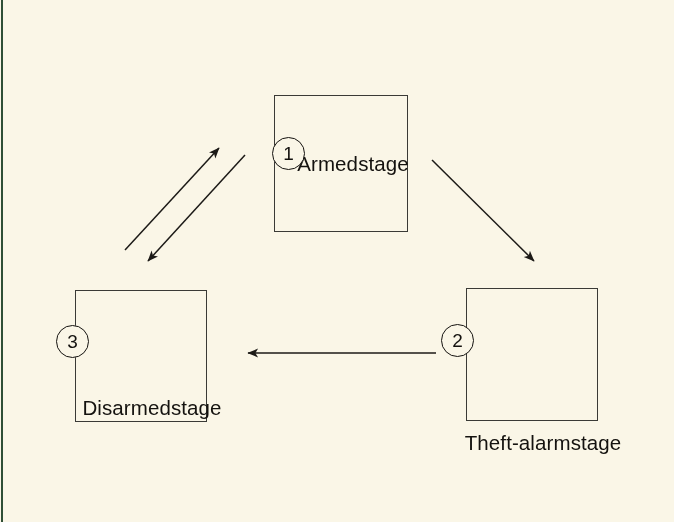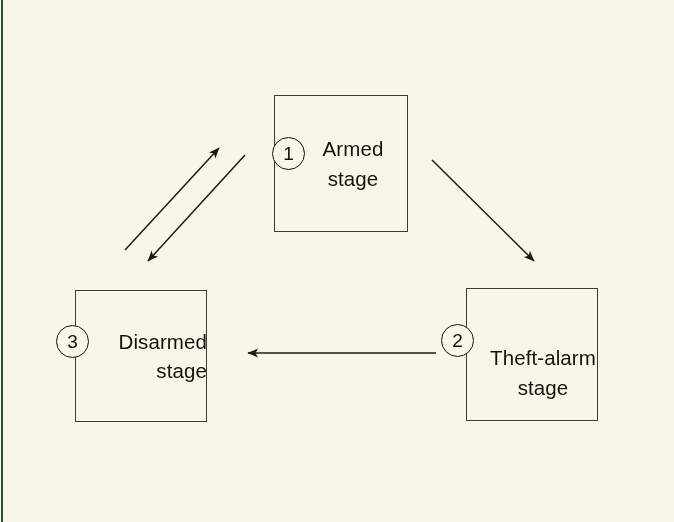--- a/index.html
+++ b/index.html
@@ -34,21 +34,21 @@
   .node {
     position: absolute;
     box-sizing: border-box;
     border: 1.6px solid #3a3a36;
     background: transparent;
   }
   .node-label {
     position: absolute;
     box-sizing: border-box;
     display: flex;
-    flex-direction: column;
+    flex-direction: row;
     align-items: center;
     justify-content: center;
     text-align: center;
     color: #14120f;
     font-size: 20.5px;
     line-height: 1.42;
     white-space: nowrap;
     letter-spacing: 0.1px;
   }
   .badge {
@@ -67,21 +67,21 @@
     z-index: 5;
   }
   
   #node-1        { left: 274px; top: 95px;  width: 134px; height: 137px; }
   #node-1-label  { left: 274px; top: 95px;  width: 134px; height: 137px;
                    padding-left: 24px; }
   #badge-1       { left: 272px; top: 137px; }
   
   #node-2        { left: 466px; top: 288px; width: 132px; height: 133px; }
   #node-2-label  { left: 466px; top: 288px; width: 132px; height: 169px;
-                   padding-left: 22px; }
+                   padding-left: 22px; align-items: flex-end; }
   #badge-2       { left: 441px; top: 324px; }
   
   #node-3        { left: 75px;  top: 290px; width: 132px; height: 132px; }
   #node-3-label  { left: 75px;  top: 290px; width: 132px; height: 132px;
                    padding-left: 22px; align-items: flex-end; }
   #badge-3       { left: 56px;  top: 325px; }
 </style>
 </head>
 <body>
 

